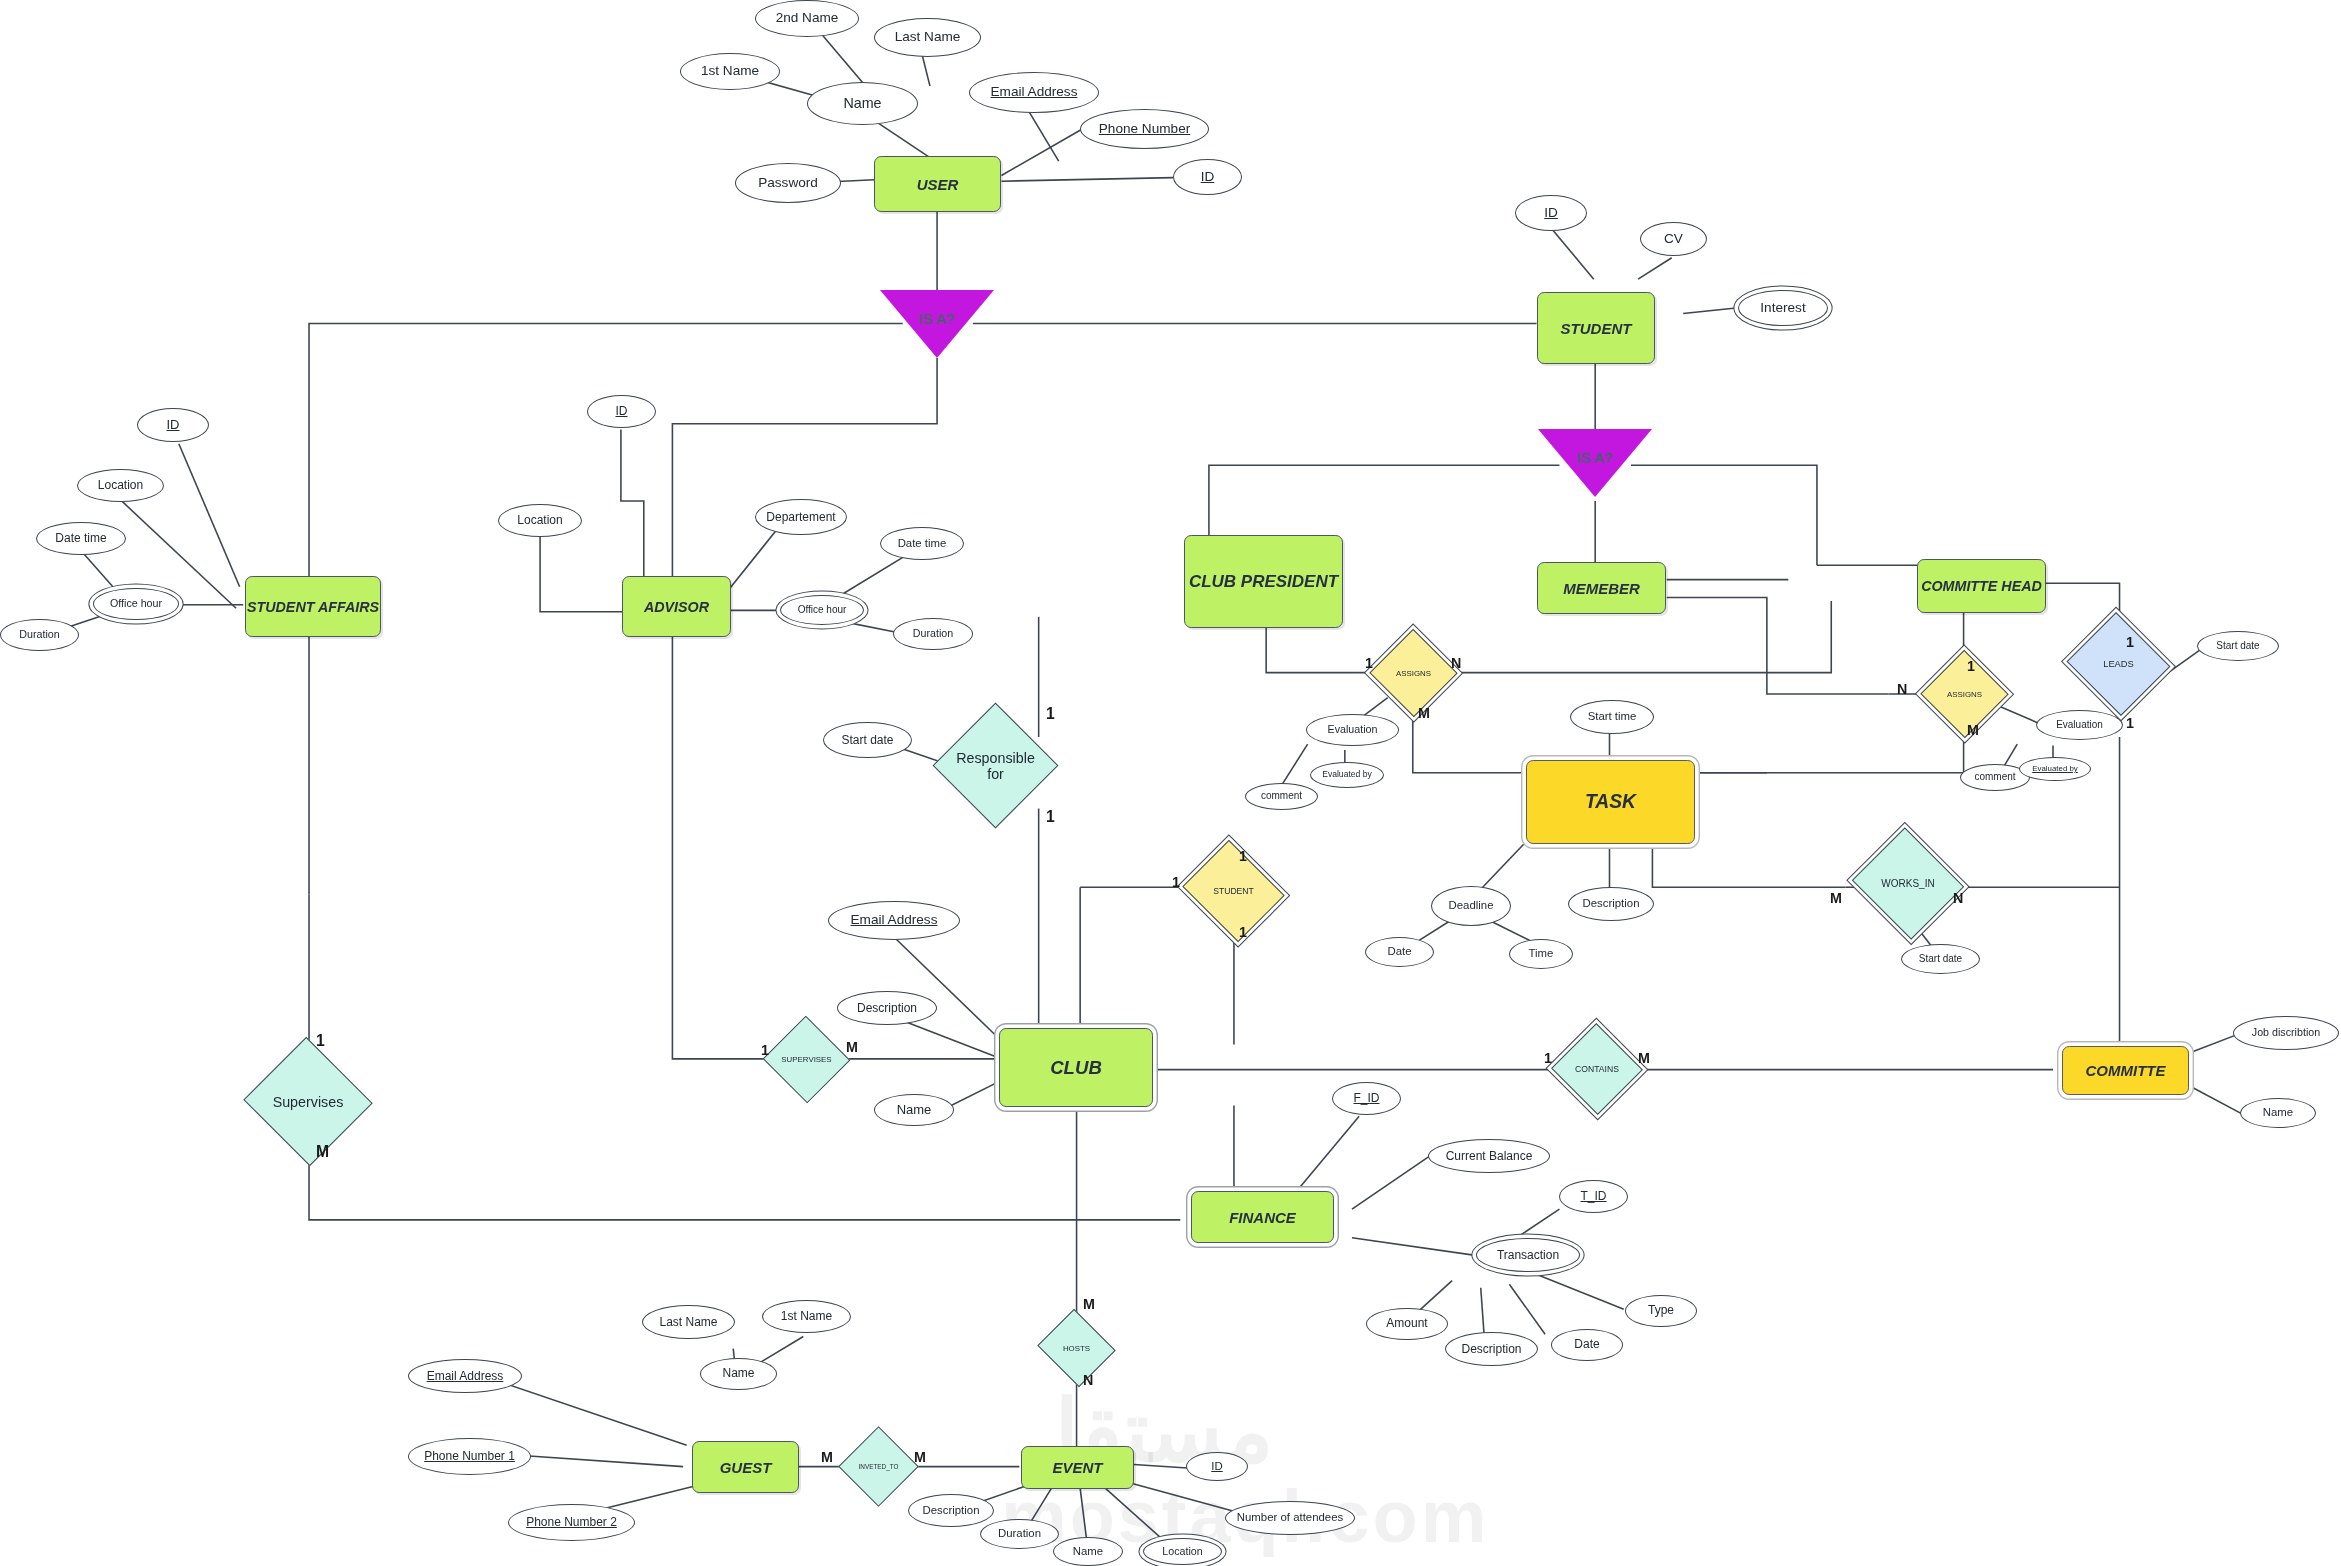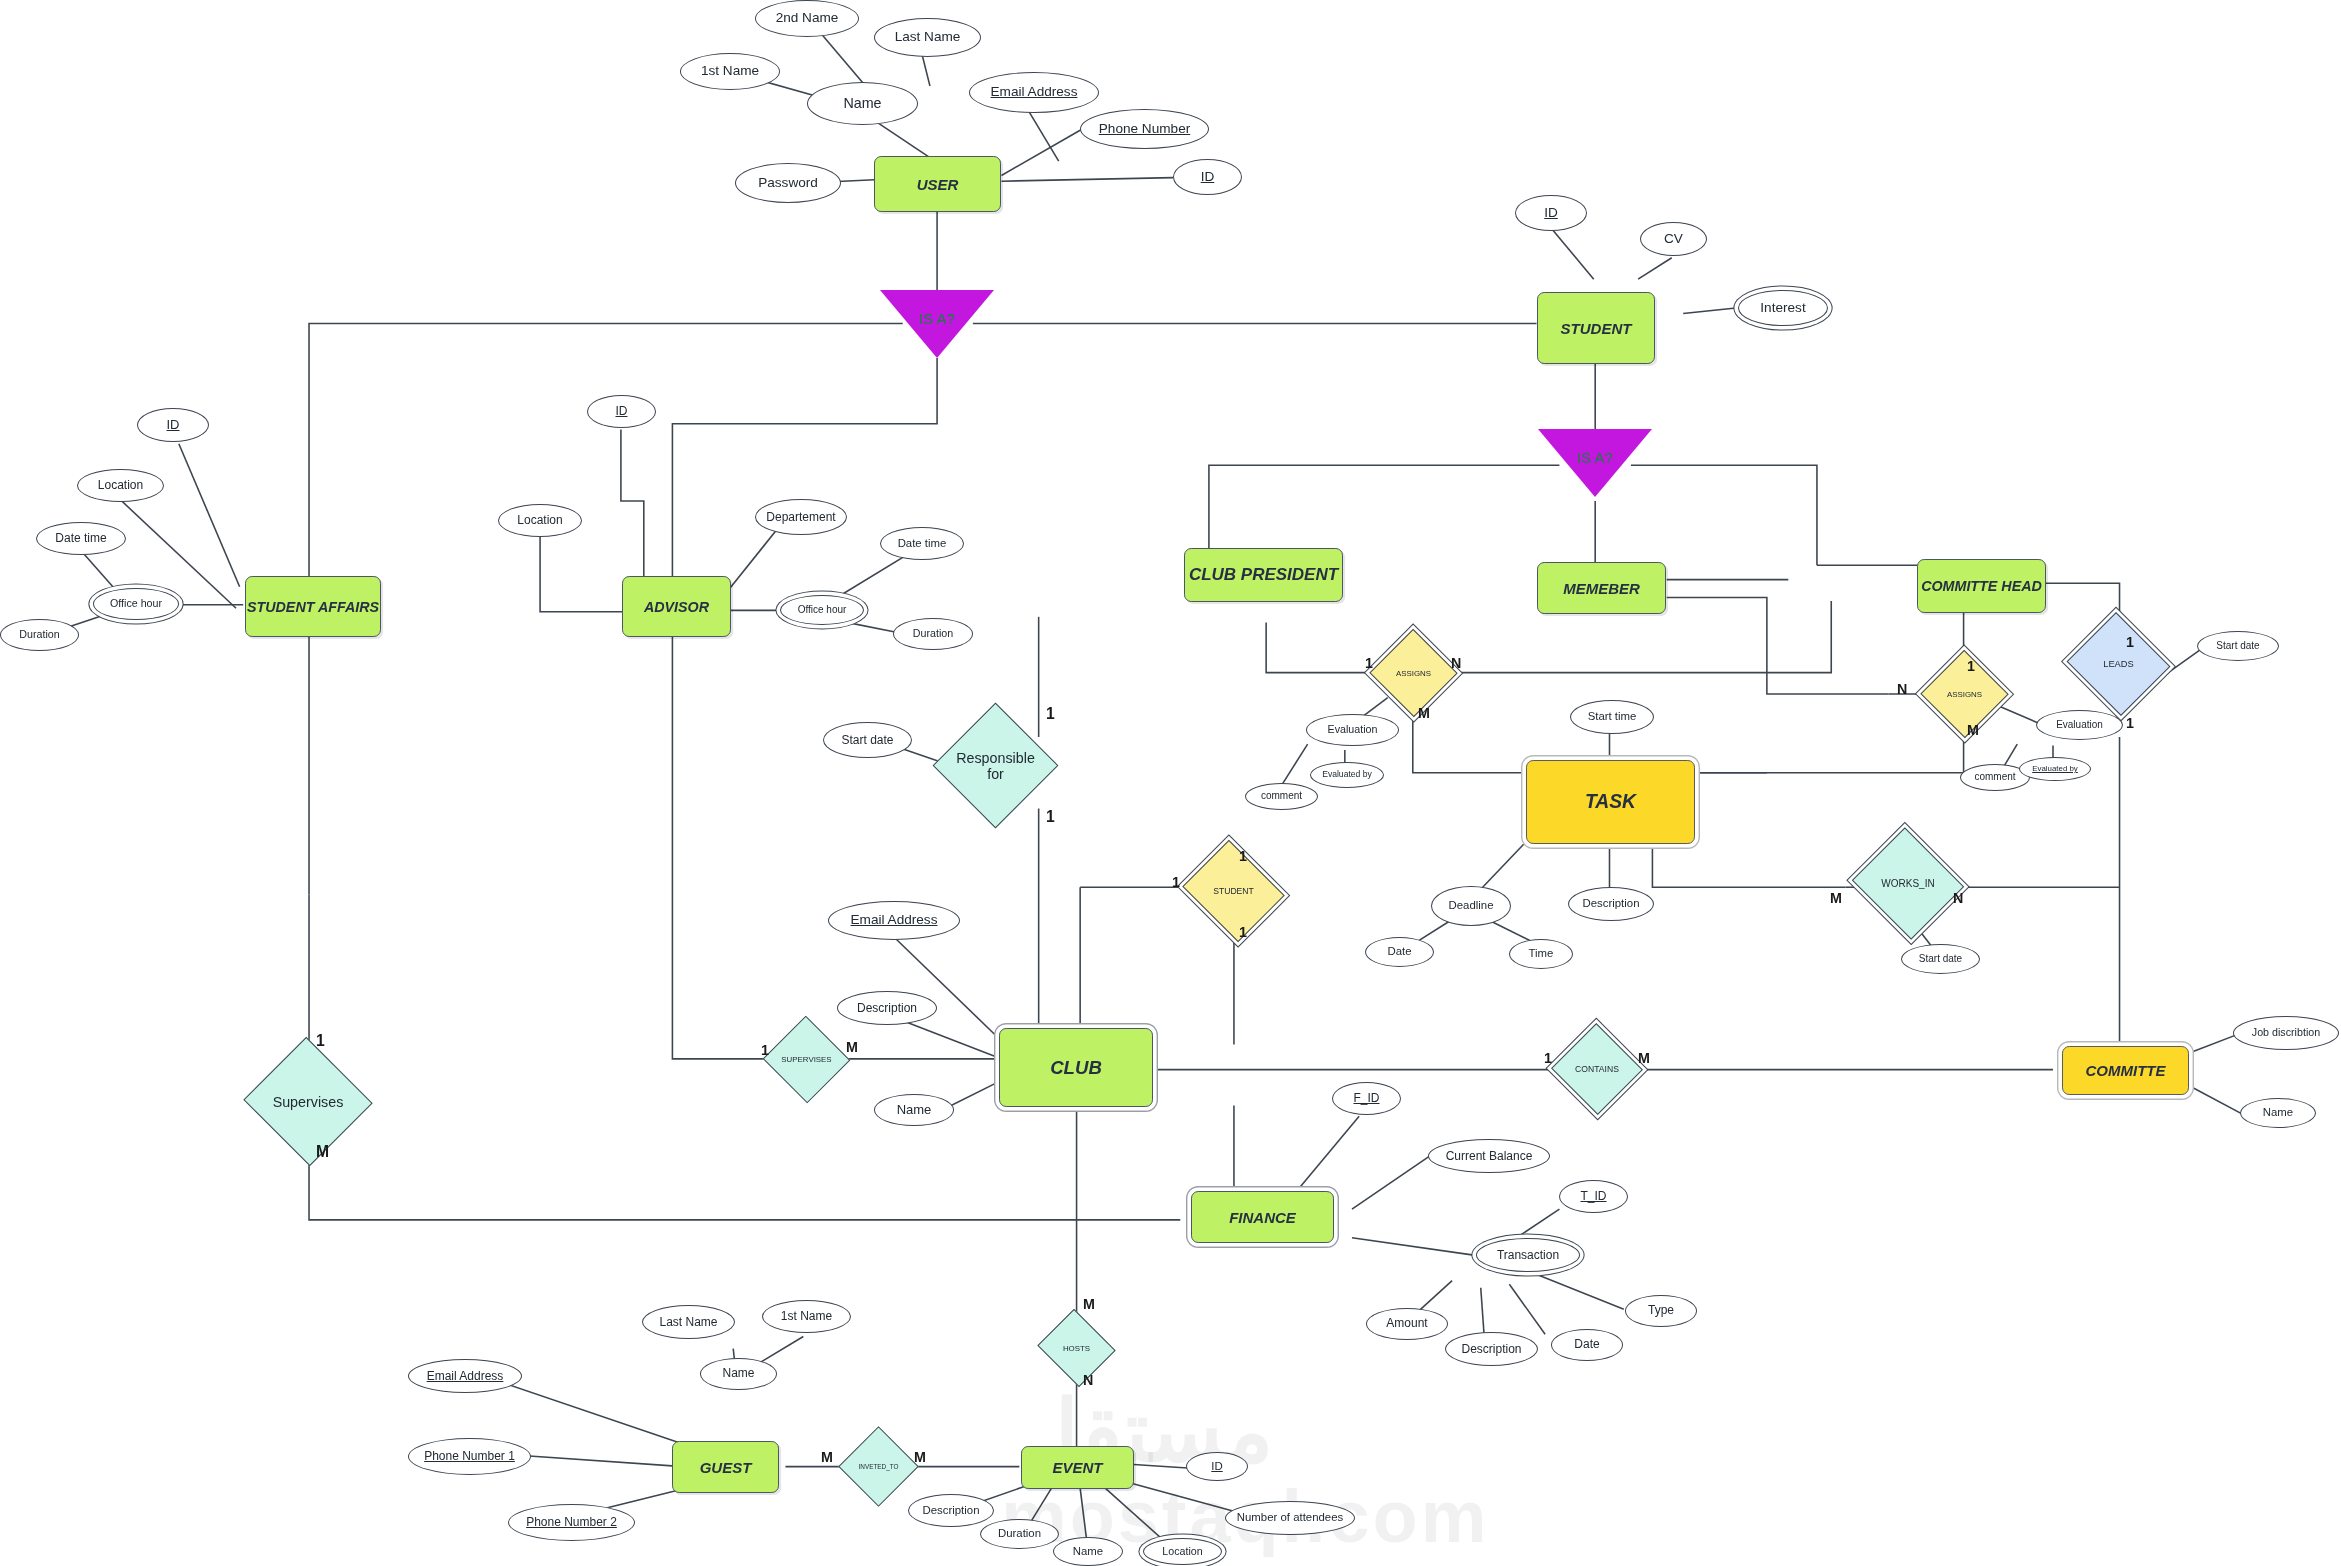--- a/index.html
+++ b/index.html
@@ -237,21 +237,21 @@
   </div>
 
   <div class="node entity blue" style="left:245px;top:576px;width:136px;height:61px;font-size:14.3px;">
     <span>STUDENT AFFAIRS</span>
   </div>
 
   <div class="node entity blue" style="left:622px;top:576px;width:109px;height:61px;font-size:14.3px;">
     <span>ADVISOR</span>
   </div>
 
-  <div class="node entity blue" style="left:1184px;top:548px;width:159px;height:54px;font-size:17px;">
+  <div class="node entity blue" style="left:1184px;top:535px;width:159px;height:93px;font-size:17px;">
     <span>CLUB PRESIDENT</span>
   </div>
 
   <div class="node entity blue" style="left:1537px;top:562px;width:129px;height:52px;font-size:15px;">
     <span>MEMEBER</span>
   </div>
 
   <div class="node entity blue" style="left:1917px;top:559px;width:129px;height:54px;font-size:14.3px;">
     <span>COMMITTE HEAD</span>
   </div>
@@ -265,21 +265,21 @@
   </div>
 
   <div class="node entity yellow" style="left:2062px;top:1046px;width:127px;height:49px;font-size:15px;">
     <span>COMMITTE</span>
   </div>
 
   <div class="node entity blue weakish" style="left:1191px;top:1191px;width:143px;height:52px;font-size:15px;">
     <span>FINANCE</span>
   </div>
 
-  <div class="node entity blue" style="left:672px;top:1441px;width:107px;height:52px;font-size:15px;">
+  <div class="node entity blue" style="left:692px;top:1441px;width:107px;height:52px;font-size:15px;">
     <span>GUEST</span>
   </div>
 
   <div class="node entity blue" style="left:1021px;top:1446px;width:113px;height:43px;font-size:15px;">
     <span>EVENT</span>
   </div>
 
   <div class="isa" style="left:880px;top:290px;width:114px;height:68px;">
     <div class="tri" style="border-left-width:57px;border-right-width:57px;border-top-width:68px;"></div>
     <div class="ilabel" style="top:20px;font-size:15px;">IS A?</div>

